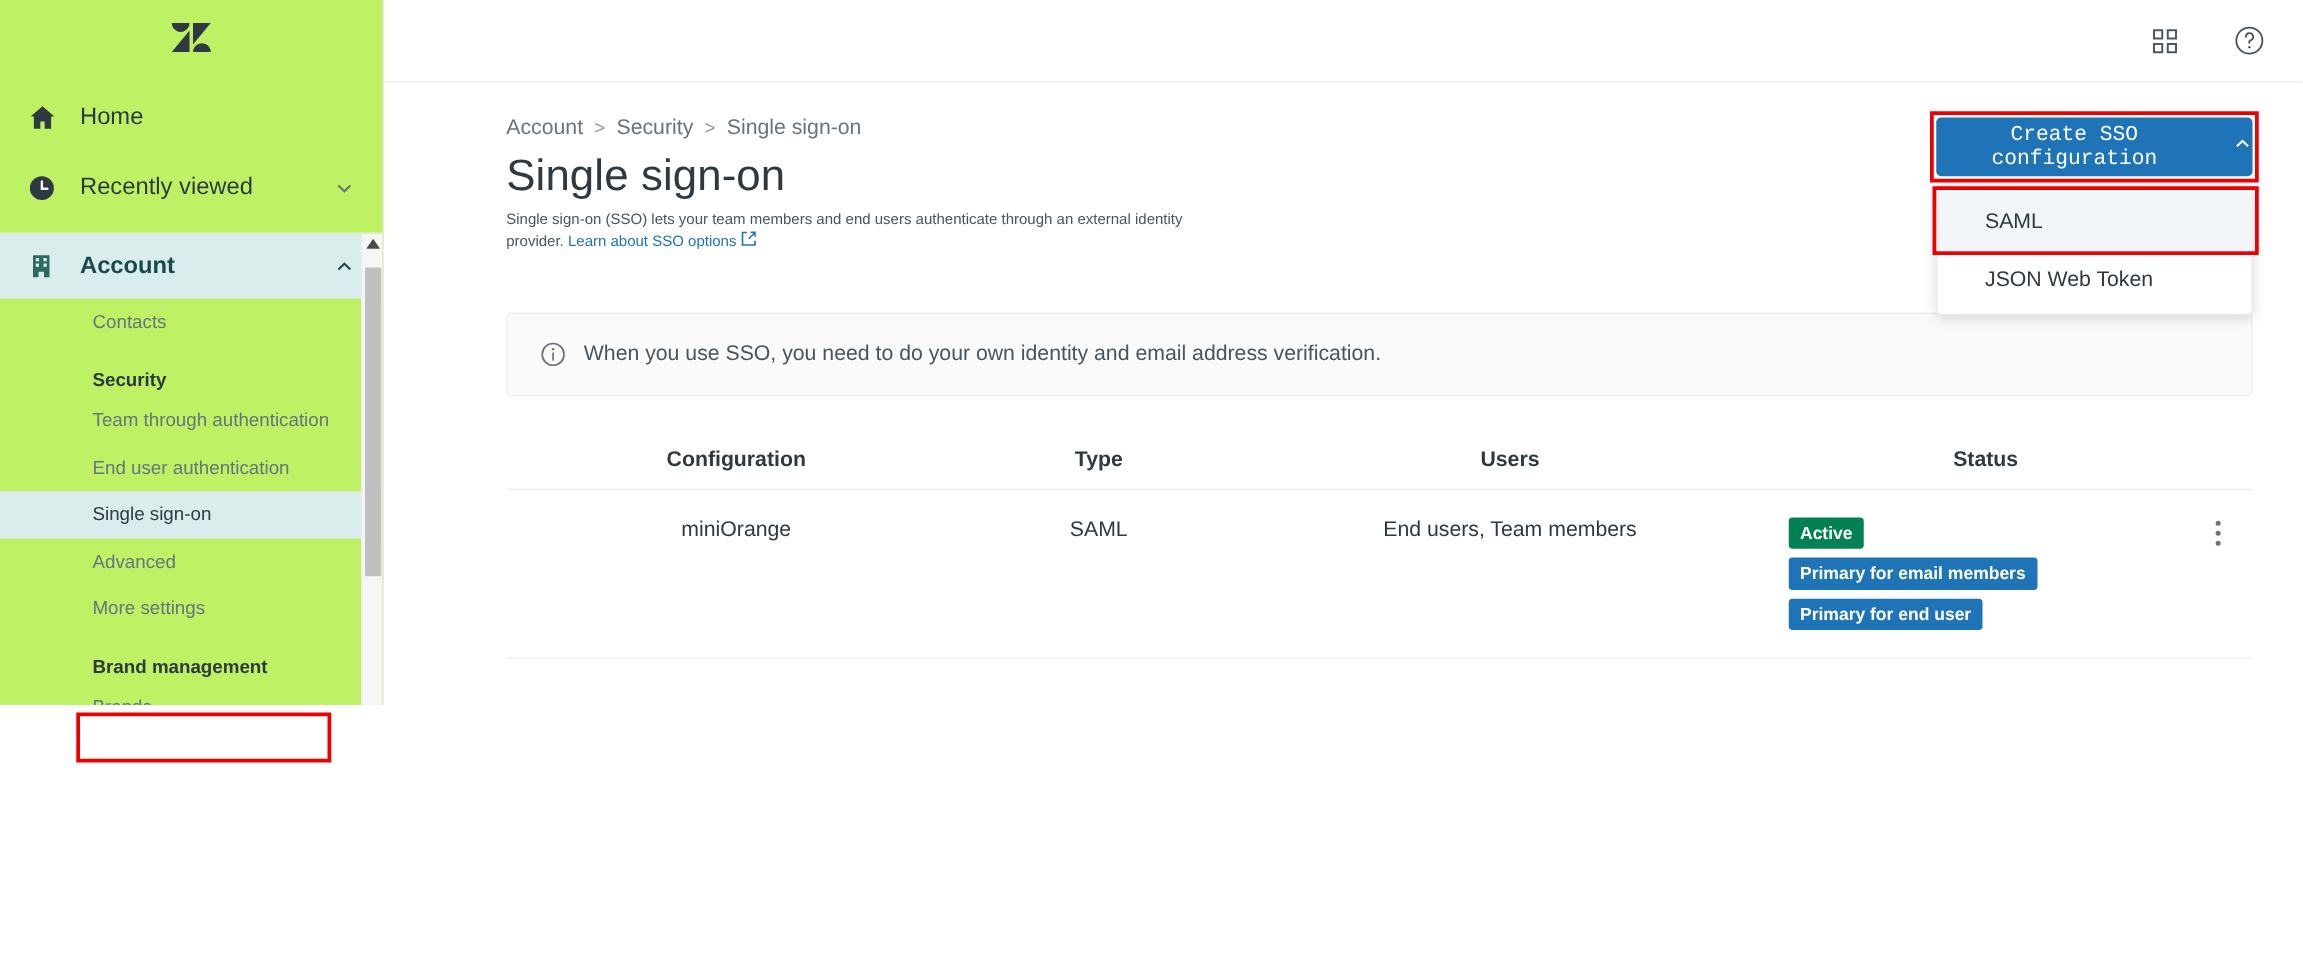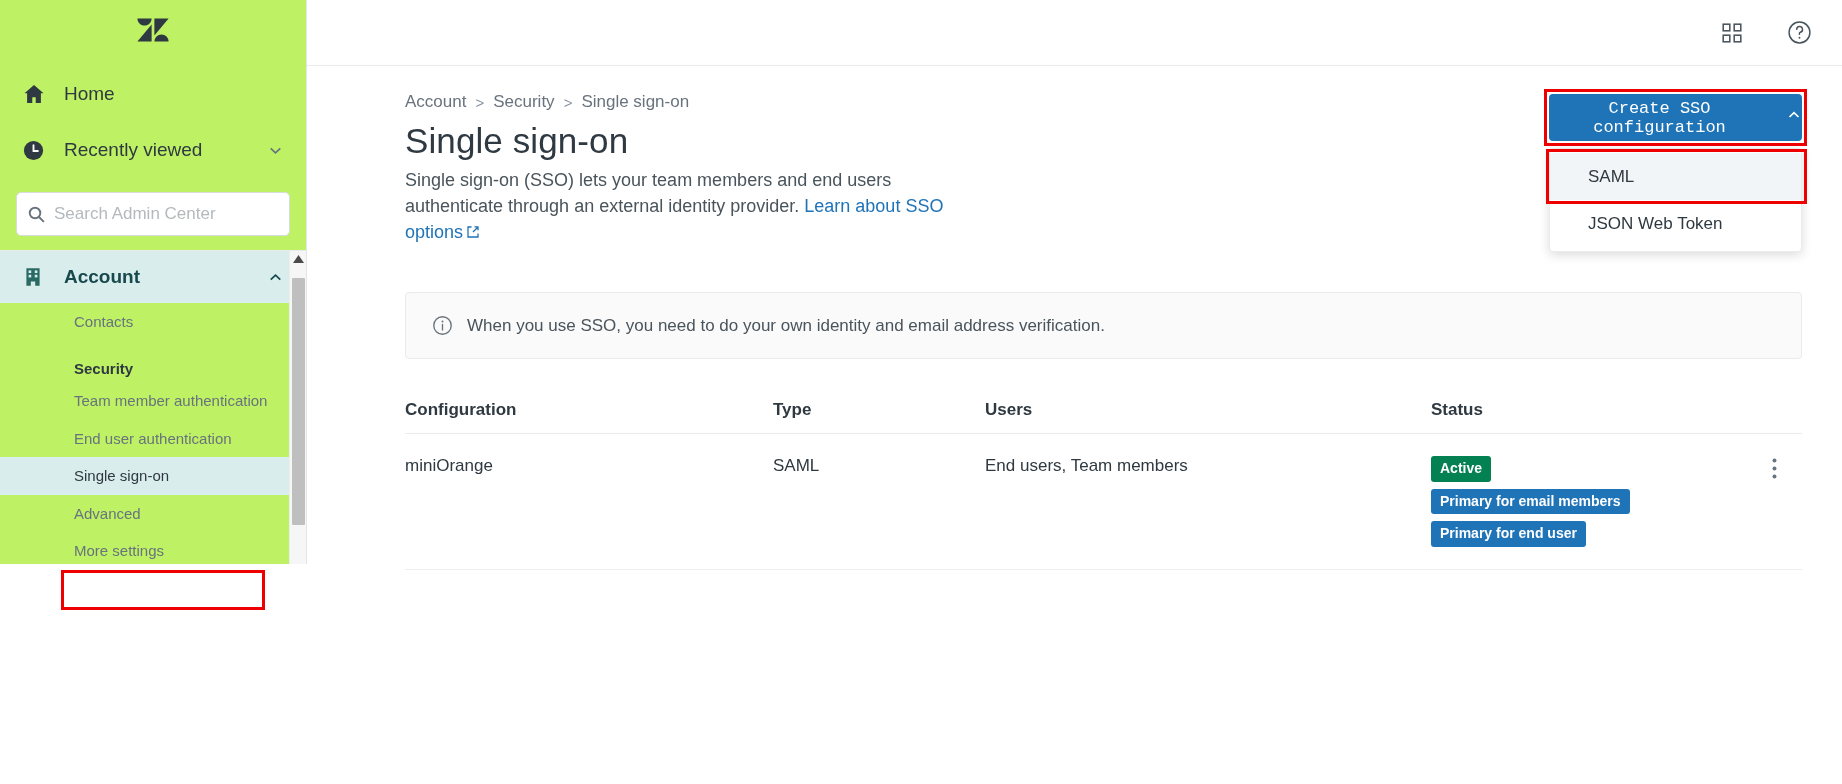--- a/index.html
+++ b/index.html
@@ -129,21 +129,21 @@
   .crumbs .sep { color: #87929d; font-size: 15px; }
   .page-title {
     padding-left: 98px;
     margin-top: 9px;
     font-size: 35px; font-weight: 400; color: #2f3941;
     letter-spacing: .1px;
   }
   .page-desc {
     padding-left: 98px;
     margin-top: 6px;
-    font-size: 18px; color: #49545c; line-height: 1.45;
+    font-size: 12px; color: #49545c; line-height: 1.45;
     max-width: 680px;
   }
   .page-desc a { color: #1f73b7; text-decoration: none; cursor: pointer; }
   .ext-ico { display: inline-block; vertical-align: -1px; margin-left: 3px; }
 
   
   .action-area {
     position: absolute; top: 28px; right: 40px;
     width: 253px;
     z-index: 30;
@@ -180,21 +180,21 @@
     border-radius: 4px;
     height: 67px;
     display: flex; align-items: center;
     padding: 0 26px;
     gap: 14px;
     color: #49545c; font-size: 17px;
   }
   .banner .bico { color: #68737d; display: flex; align-items: center; }
 
   
-  .table { margin: 41px 40px 0 98px; }
+  .table { margin: 41px 40px 0 98px; text-align: center; }
   .thead {
     display: flex; align-items: flex-end;
     padding-bottom: 13px;
     border-bottom: 1px solid #e9ebed;
     font-size: 17px; color: #2f3941; font-weight: 600;
   }
   .tbody-row {
     display: flex; align-items: flex-start;
     padding-top: 22px; padding-bottom: 22px;
     border-bottom: 1px solid #eceeef;
@@ -251,31 +251,20 @@
         </span>
         <span class="label">Recently viewed</span>
         <span class="chev">
           <svg width="17" height="17" viewBox="0 0 16 16" fill="none" stroke="#68737d" stroke-width="1.6">
               <path d="M3.5 6 8 10.3 12.5 6"></path>
             </svg>
         </span>
       </div>
     </div>
 
-    <div class="search-wrap">
-      <div class="search-box">
-        <span class="sico">
-          <svg width="19" height="19" viewBox="0 0 18 18" fill="none" stroke="#68737d" stroke-width="1.8">
-              <circle cx="7.6" cy="7.6" r="5"></circle>
-              <path d="M11.4 11.4 16 16"></path>
-            </svg>
-        </span>
-        <input type="text" placeholder="Search Admin Center" style="">
-      </div>
-    </div>
 
     <div class="nav-scroll">
       <div class="section-head">
         <span class="ico">
           <svg width="22" height="22" viewBox="0 0 20 20" fill="#2a6a63">
             <path d="M4 2h12v16h-4v-4H8v4H4z"></path>
             <rect x="6" y="4" width="2.4" height="2.4" fill="#d9eded"></rect>
             <rect x="11.6" y="4" width="2.4" height="2.4" fill="#d9eded"></rect>
             <rect x="6" y="8" width="2.4" height="2.4" fill="#d9eded"></rect>
             <rect x="11.6" y="8" width="2.4" height="2.4" fill="#d9eded"></rect>
@@ -284,21 +273,21 @@
         <span class="label">Account</span>
         <span class="chev">
           <svg width="17" height="17" viewBox="0 0 16 16" fill="none" stroke="#17494d" stroke-width="1.6">
               <path d="M3.5 10 8 5.7 12.5 10"></path>
             </svg>
         </span>
       </div>
 
       <div class="sub-item">Contacts</div>
       <div class="sub-item group-label">Security</div>
-      <div class="sub-item">Team member authentication</div>
+      <div class="sub-item">Team through authentication</div>
       <div class="sub-item">End user authentication</div>
       <div class="sub-item active">Single sign-on</div>
       <div class="sub-item">Advanced</div>
       <div class="sub-item">More settings</div>
       <div class="sub-item group-label">Brand management</div>
       <div class="sub-item">Brands</div>
 
       <div class="sb-track">
         <div class="sb-arrow">
           <svg width="11" height="9" viewBox="0 0 11 9" fill="#4a4a4a">

